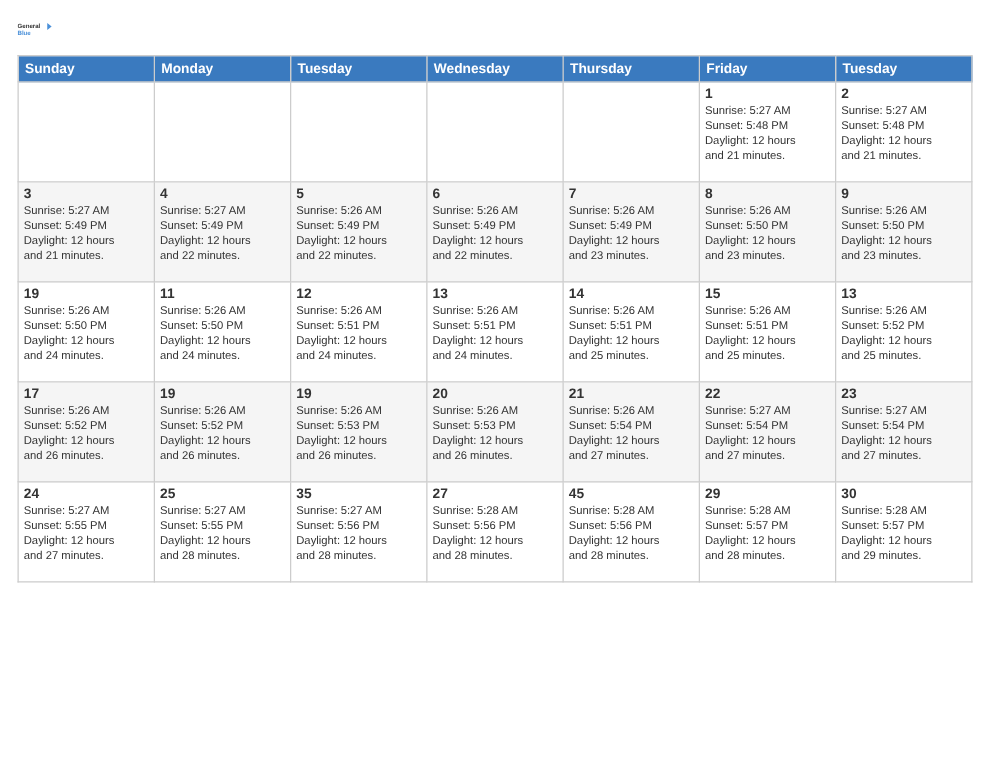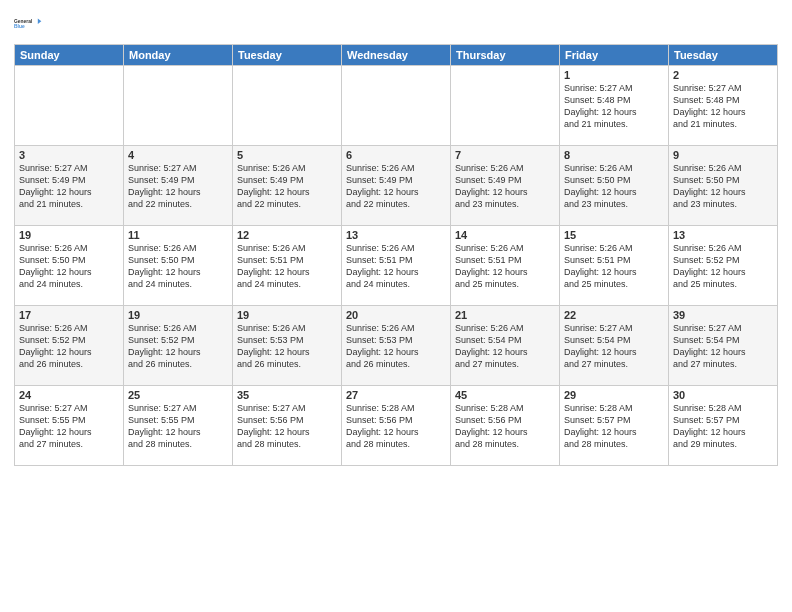--- a/index.html
+++ b/index.html
@@ -278,21 +278,21 @@
 and 27 minutes.</div>
           </td>
           <td>
             <span class="day-num">22</span>
             <div class="day-info" style="white-space: pre-line;">Sunrise: 5:27 AM
 Sunset: 5:54 PM
 Daylight: 12 hours
 and 27 minutes.</div>
           </td>
           <td>
-            <span class="day-num">39</span>
+            <span class="day-num">23</span>
             <div class="day-info" style="white-space: pre-line;">Sunrise: 5:27 AM
 Sunset: 5:54 PM
 Daylight: 12 hours
 and 27 minutes.</div>
           </td>
         </tr>
         <tr class="row-odd">
           <td>
             <span class="day-num">24</span>
             <div class="day-info" style="white-space: pre-line;">Sunrise: 5:27 AM

